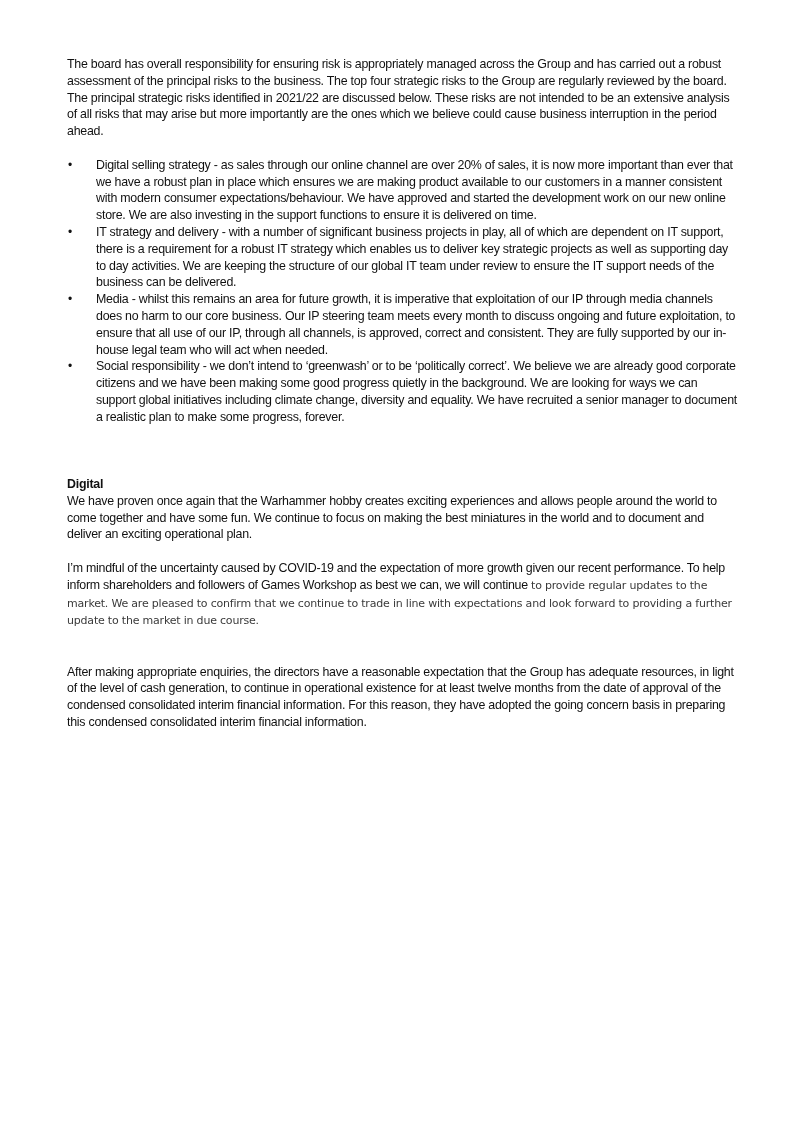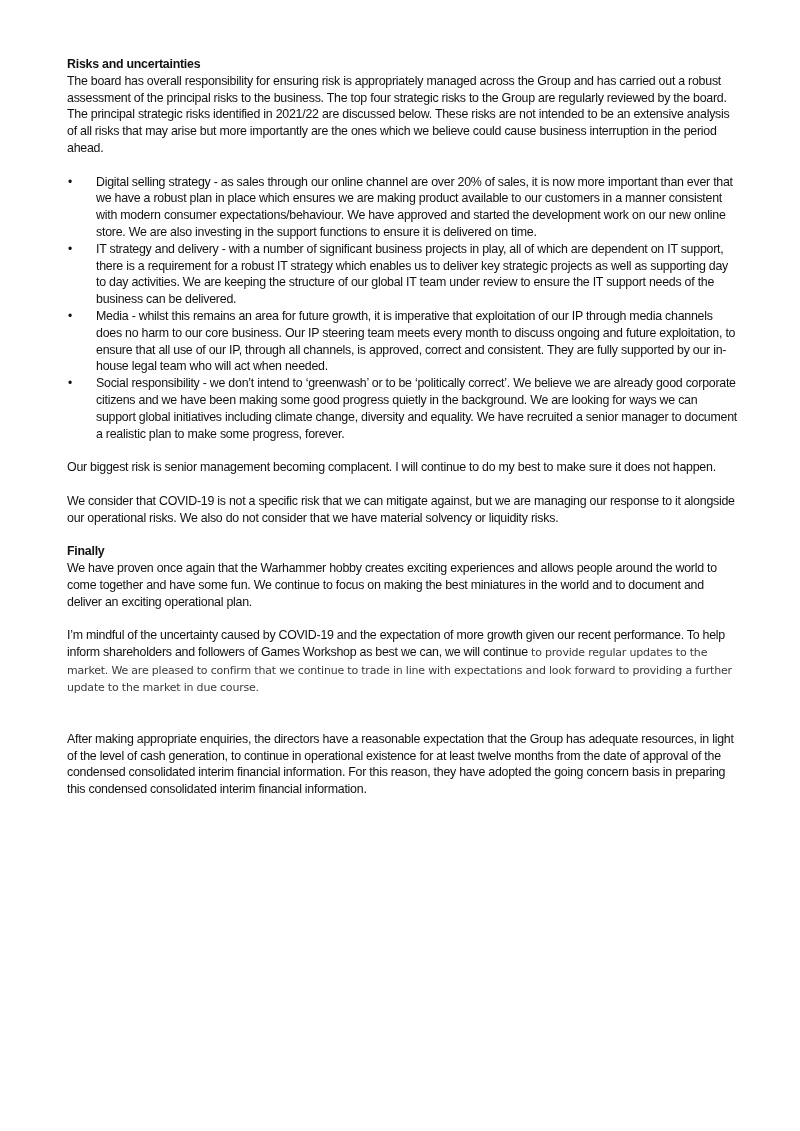--- a/index.html
+++ b/index.html
@@ -21,21 +21,20 @@
   .alt-font {
     font-family: "DejaVu Sans", sans-serif; font-size: 11px;
     color: #3a3a3a; letter-spacing: -0.2px;
   }
 </style>
 </head>
 <body>
 
 <div class="page">
 
-  <p class="heading">Risks and uncertainties</p>
   <p>The board has overall responsibility for ensuring risk is appropriately managed across the Group and has carried out a robust assessment of the principal risks to the business. The top four strategic risks to the Group are regularly reviewed by the board. The principal strategic risks identified in 2021/22 are discussed below. These risks are not intended to be an extensive analysis of all risks that may arise but more importantly are the ones which we believe could cause business interruption in the period ahead.</p>
   <div class="gap"></div>
 
   <ul class="risks">
     <li>
       <span class="bullet">•</span>
       <span>Digital selling strategy - as sales through our online channel are over 20% of sales, it is now more important than ever that we have a robust plan in place which ensures we are making product available to our customers in a manner consistent with modern consumer expectations/behaviour. We have approved and started the development work on our new online store. We are also investing in the support functions to ensure it is delivered on time.</span>
     </li>
     <li>
       <span class="bullet">•</span>
@@ -45,27 +44,25 @@
       <span class="bullet">•</span>
       <span>Media - whilst this remains an area for future growth, it is imperative that exploitation of our IP through media channels does no harm to our core business. Our IP steering team meets every month to discuss ongoing and future exploitation, to ensure that all use of our IP, through all channels, is approved, correct and consistent. They are fully supported by our in-house legal team who will act when needed.</span>
     </li>
     <li>
       <span class="bullet">•</span>
       <span>Social responsibility - we don’t intend to ‘greenwash’ or to be ‘politically correct’. We believe we are already good corporate citizens and we have been making some good progress quietly in the background. We are looking for ways we can support global initiatives including climate change, diversity and equality. We have recruited a senior manager to document a realistic plan to make some progress, forever.</span>
     </li>
   </ul>
   <div class="gap"></div>
 
-  <p>Our biggest risk is senior management becoming complacent. I will continue to do my best to make sure it does not happen.</p>
   <div class="gap"></div>
 
-  <p>We consider that COVID-19 is not a specific risk that we can mitigate against, but we are managing our response to it alongside our operational risks. We also do not consider that we have material solvency or liquidity risks.</p>
   <div class="gap"></div>
 
-  <p class="heading">Finally</p>
+  <p class="heading">Digital</p>
   <p>We have proven once again that the Warhammer hobby creates exciting experiences and allows people around the world to come together and have some fun. We continue to focus on making the best miniatures in the world and to document and deliver an exciting operational plan.</p>
   <div class="gap"></div>
 
   <p><span>I’m mindful of the uncertainty caused by COVID-19 and the expectation of more growth given our recent performance. To help inform shareholders and followers of Games Workshop as best we can, we will continue </span><span class="alt-font">to provide regular updates to the market. We are pleased to confirm that we continue to trade in line with expectations and look forward to providing a further update to the market in due course.</span></p>
   <div class="gap"></div>
 
   <div class="gap"></div>
 
   <p>After making appropriate enquiries, the directors have a reasonable expectation that the Group has adequate resources, in light of the level of cash generation, to continue in operational existence for at least twelve months from the date of approval of the condensed consolidated interim financial information. For this reason, they have adopted the going concern basis in preparing this condensed consolidated interim financial information.</p>
 

